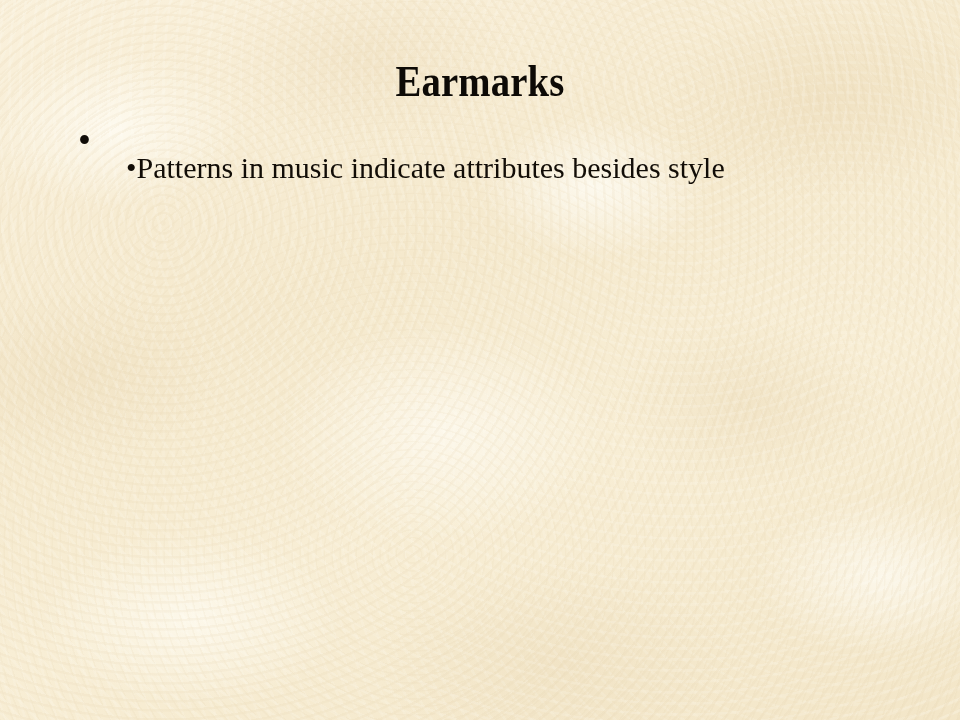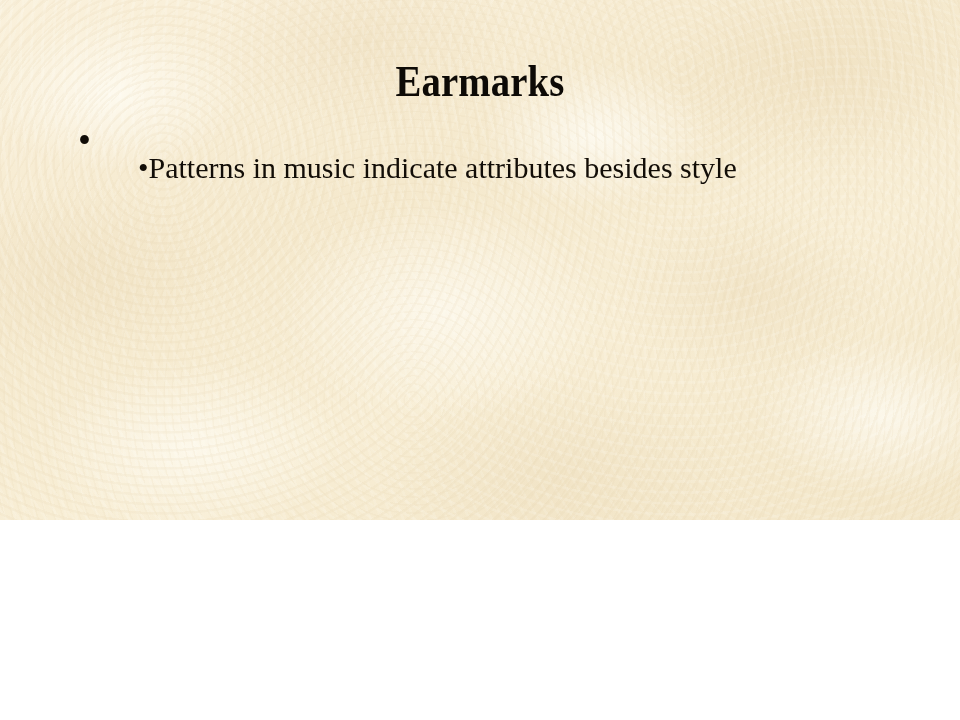--- a/index.html
+++ b/index.html
@@ -11,21 +11,21 @@
     width: 960px;
     height: 720px;
     overflow: hidden;
     font-family: "Liberation Serif", "DejaVu Serif", serif;
   }
 
   
   #slide {
     position: relative;
     width: 960px;
-    height: 520px;
+    height: 720px;
     background-color: #f7ecd2;
     background-image:
       radial-gradient(ellipse 180px 110px at 12% 18%, rgba(255,252,243,0.85) 0%, rgba(255,252,243,0) 70%),
       radial-gradient(ellipse 220px 130px at 38% 8%,  rgba(238,222,190,0.55) 0%, rgba(238,222,190,0) 70%),
       radial-gradient(ellipse 160px 100px at 62% 26%, rgba(255,253,246,0.80) 0%, rgba(255,253,246,0) 72%),
       radial-gradient(ellipse 240px 140px at 86% 14%, rgba(236,219,185,0.50) 0%, rgba(236,219,185,0) 70%),
       radial-gradient(ellipse 200px 120px at 8% 52%,  rgba(237,221,189,0.45) 0%, rgba(237,221,189,0) 72%),
       radial-gradient(ellipse 230px 150px at 46% 60%, rgba(255,252,244,0.70) 0%, rgba(255,252,244,0) 72%),
       radial-gradient(ellipse 190px 120px at 78% 56%, rgba(235,218,184,0.48) 0%, rgba(235,218,184,0) 72%),
       radial-gradient(ellipse 210px 120px at 20% 86%, rgba(255,252,243,0.72) 0%, rgba(255,252,243,0) 72%),
@@ -82,21 +82,21 @@
   .lvl1 .bullet {
     position: absolute;
     left: 78px;
     top: 0;
     font-size: 37px;
     line-height: 46px;
   }
   .lvl1 .txt { display: inline; }
 
   .lvl2-list {
-    margin: 16px;
+    margin: 4px;
     padding: 0;
     list-style: none;
   }
   .lvl2 {
     position: relative;
     margin: 0 0 15px 0;
     padding-left: 133px;
     padding-right: 20px;
     font-size: 30px;
     line-height: 48px;

